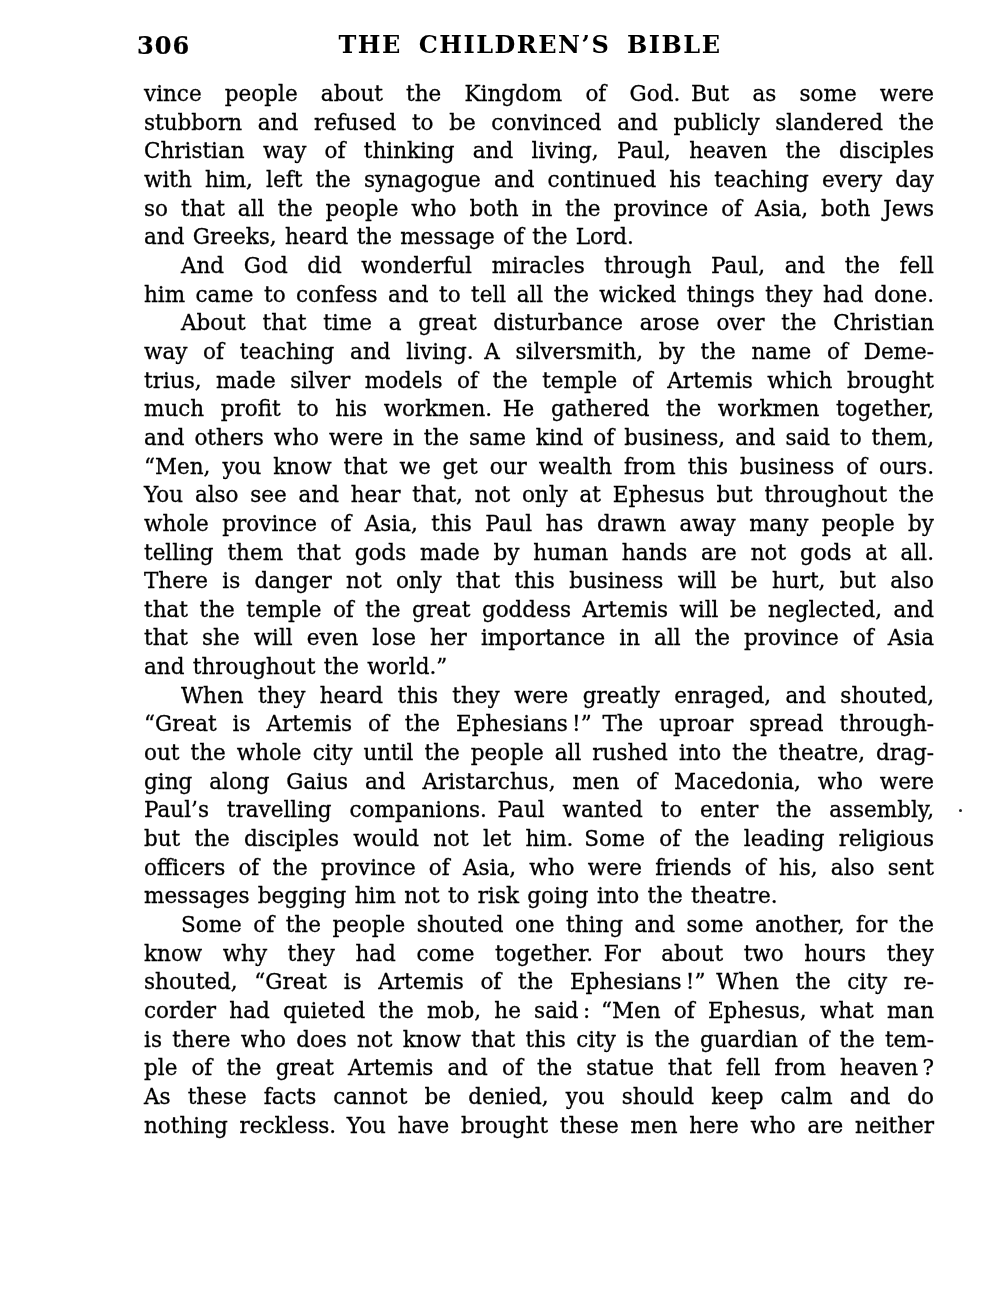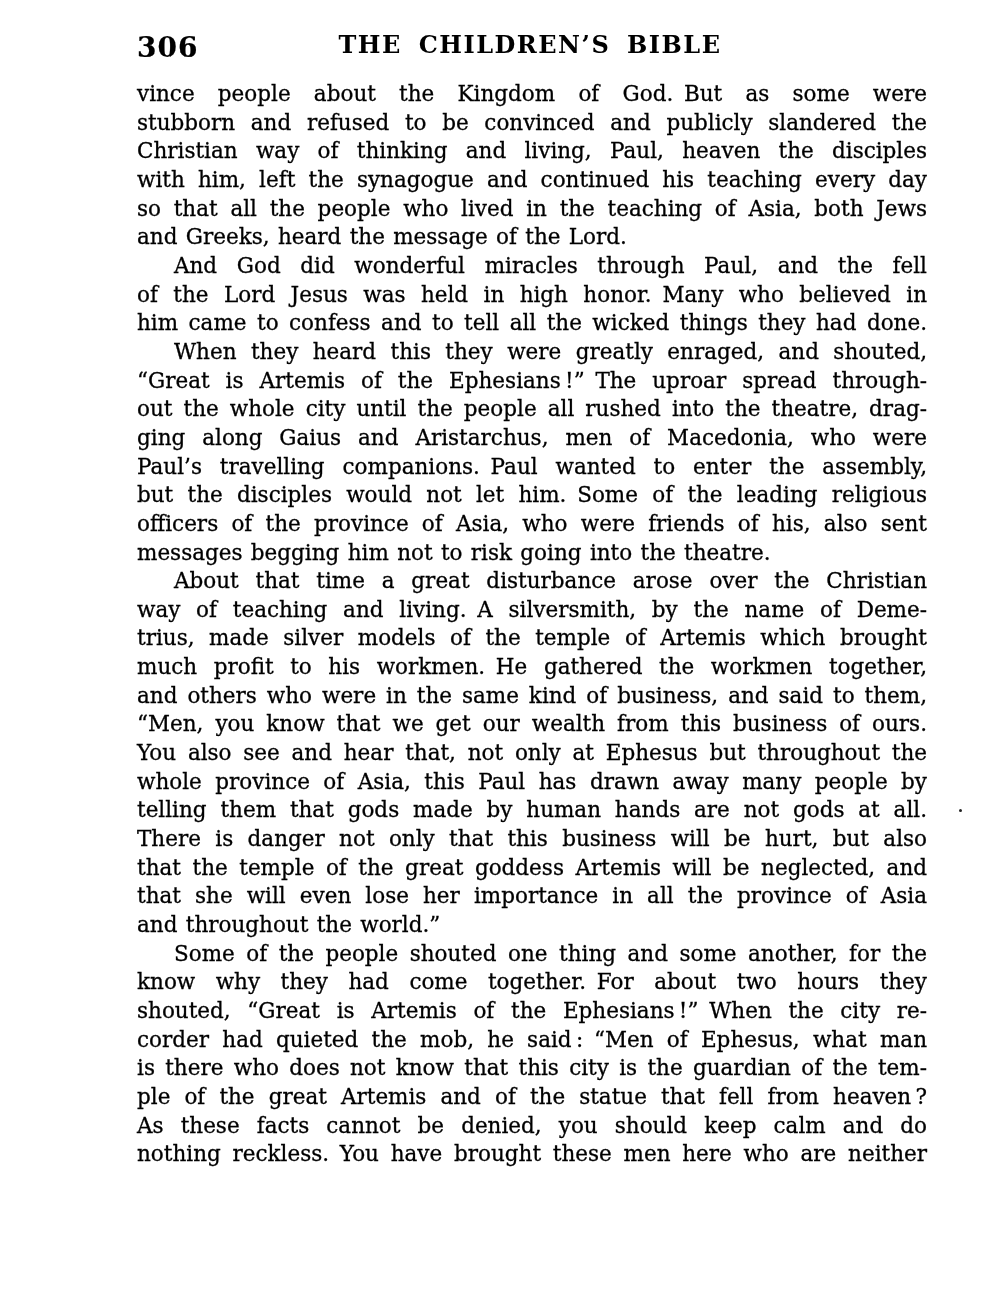--- a/index.html
+++ b/index.html
@@ -24,40 +24,40 @@
     position: absolute;
     top: 30px;
     left: 135px;
     width: 790px;
     height: 32px;
   }
   .page-num {
     position: absolute;
     left: 2px;
     top: 1px;
-    font-size: 28px;
+    font-size: 24px;
     letter-spacing: 1px;
     font-weight: bold;
     -webkit-text-stroke: 0.2px #000;
   }
   .title {
     position: absolute;
     left: 0;
     right: 0;
     top: 0;
     text-align: center;
     font-weight: bold;
     font-size: 24px;
     letter-spacing: 1.5px;
     word-spacing: 7px;
   }
   .body-text {
     position: absolute;
     top: 80px;
-    left: 137px;
+    left: 144px;
     width: 790px;
     font-size: 21.5px;
     line-height: 28.65px;
     word-spacing: 1.5px;
     -webkit-text-stroke: 0.3px #000;
   }
   .line {
     text-align: justify;
     text-align-last: justify;
     white-space: normal;
@@ -86,54 +86,53 @@
     <span class="page-num">306</span>
     <div class="title">THE CHILDREN’S BIBLE</div>
   </div>
 
   <div class="body-text">
       <div class="para">
         <div class="line">vince people about the Kingdom of God. But as some were</div>
         <div class="line">stubborn and refused to be convinced and publicly slandered the</div>
         <div class="line">Christian way of thinking and living, Paul, heaven the disciples</div>
         <div class="line">with him, left the synagogue and continued his teaching every day</div>
-        <div class="line">so that all the people who lived in the teaching of Asia, both Jews</div>
+        <div class="line">so that all the people who both in the province of Asia, both Jews</div>
         <div class="line no-just">and Greeks, heard the message of the Lord.</div>
       </div>
       <div class="para">
         <div class="line indent">And God did wonderful miracles through Paul, and the fell</div>
-        <div class="line">of the Lord Jesus was held in high honor. Many who believed in</div>
         <div class="line">him came to confess and to tell all the wicked things they had done.</div>
-      </div>
-      <div class="para">
-        <div class="line indent">When they heard this they were greatly enraged, and shouted,</div>
-        <div class="line">“Great is Artemis of the Ephesians !” The uproar spread through-</div>
-        <div class="line">out the whole city until the people all rushed into the theatre, drag-</div>
-        <div class="line">ging along Gaius and Aristarchus, men of Macedonia, who were</div>
-        <div class="line">Paul’s travelling companions. Paul wanted to enter the assembly,</div>
-        <div class="line">but the disciples would not let him. Some of the leading religious</div>
-        <div class="line">officers of the province of Asia, who were friends of his, also sent</div>
-        <div class="line no-just">messages begging him not to risk going into the theatre.</div>
       </div>
       <div class="para">
         <div class="line indent">About that time a great disturbance arose over the Christian</div>
         <div class="line">way of teaching and living. A silversmith, by the name of Deme-</div>
         <div class="line">trius, made silver models of the temple of Artemis which brought</div>
         <div class="line">much profit to his workmen. He gathered the workmen together,</div>
         <div class="line">and others who were in the same kind of business, and said to them,</div>
         <div class="line">“Men, you know that we get our wealth from this business of ours.</div>
         <div class="line">You also see and hear that, not only at Ephesus but throughout the</div>
         <div class="line">whole province of Asia, this Paul has drawn away many people by</div>
         <div class="line">telling them that gods made by human hands are not gods at all.</div>
         <div class="line">There is danger not only that this business will be hurt, but also</div>
         <div class="line">that the temple of the great goddess Artemis will be neglected, and</div>
         <div class="line">that she will even lose her importance in all the province of Asia</div>
         <div class="line no-just">and throughout the world.”</div>
       </div>
       <div class="para">
+        <div class="line indent">When they heard this they were greatly enraged, and shouted,</div>
+        <div class="line">“Great is Artemis of the Ephesians !” The uproar spread through-</div>
+        <div class="line">out the whole city until the people all rushed into the theatre, drag-</div>
+        <div class="line">ging along Gaius and Aristarchus, men of Macedonia, who were</div>
+        <div class="line">Paul’s travelling companions. Paul wanted to enter the assembly,</div>
+        <div class="line">but the disciples would not let him. Some of the leading religious</div>
+        <div class="line">officers of the province of Asia, who were friends of his, also sent</div>
+        <div class="line no-just">messages begging him not to risk going into the theatre.</div>
+      </div>
+      <div class="para">
         <div class="line indent">Some of the people shouted one thing and some another, for the</div>
         <div class="line">know why they had come together. For about two hours they</div>
         <div class="line">shouted, “Great is Artemis of the Ephesians !” When the city re-</div>
         <div class="line">corder had quieted the mob, he said : “Men of Ephesus, what man</div>
         <div class="line">is there who does not know that this city is the guardian of the tem-</div>
         <div class="line">ple of the great Artemis and of the statue that fell from heaven ?</div>
         <div class="line">As these facts cannot be denied, you should keep calm and do</div>
         <div class="line">nothing reckless. You have brought these men here who are neither</div>
       </div>
     </div>

